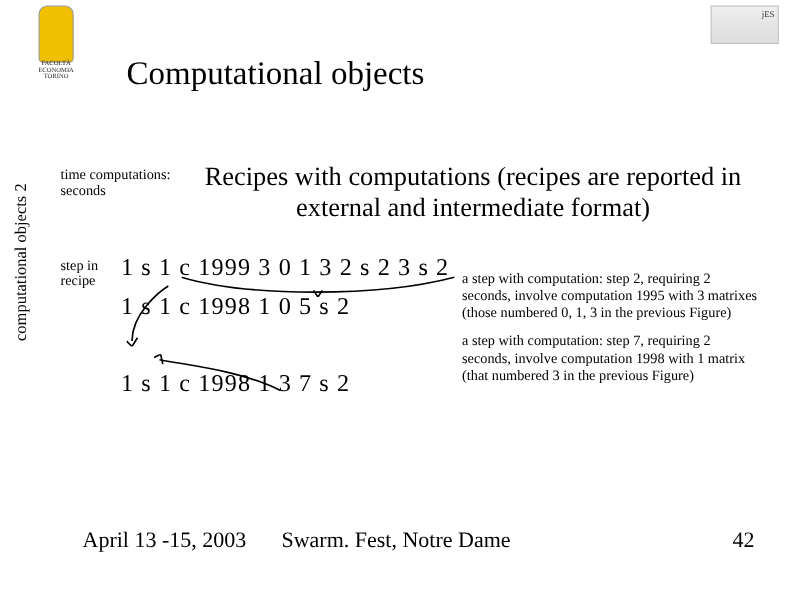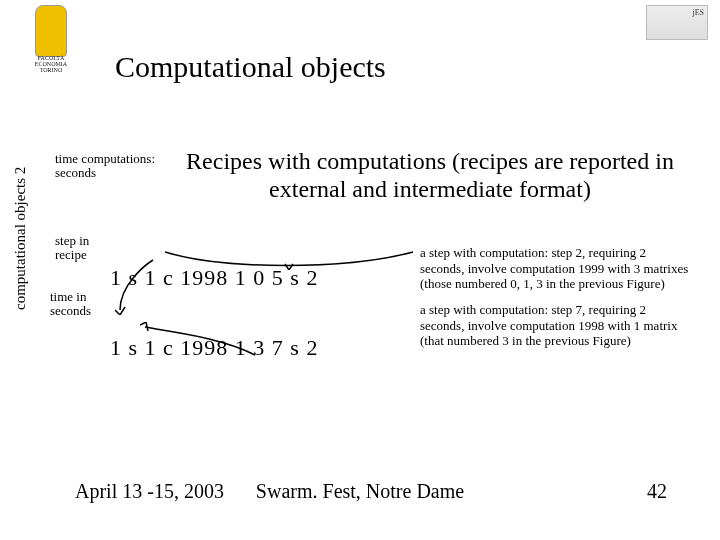--- a/index.html
+++ b/index.html
@@ -110,21 +110,21 @@
   }
   .note.n1 { top: 245px; }
   .note.n2 { top: 302px; }
   .footer {
     position: absolute;
     top: 480px;
     font-size: 20px;
   }
   .footer.left { left: 75px; }
   .footer.center { left: 0; width: 720px; text-align: center; }
-  .footer.right { right: 53px; }
+  .footer.right { right: 34px; }
   
   svg.decor {
     position: absolute;
     pointer-events: none;
   }
 </style>
 </head>
 <body>
 
 <div class="slide">
@@ -136,26 +136,26 @@
   <div class="title">Computational objects</div>
 
   <div class="side-label">computational objects 2</div>
 
   <div class="heading">Recipes with computations (recipes are reported in external and intermediate format)</div>
 
   <div class="annot time-spec">time computations: seconds</div>
 
 
   <div class="annot step-in">step in recipe</div>
-  <div class="annot time-in">time in seconds</div>
 
+  <div class="code-line l1">1 s 1 c 1999 3 0 1 3 2 s 2 3 s 2</div>
   <div class="code-line l2">1 s 1 c 1998 1 0 5 s 2</div>
   <div class="code-line l4">1 s 1 c 1998 1 3 7 s 2</div>
 
-  <div class="note n1">a step with computation: step 2, requiring 2 seconds, involve computation 1999 with 3 matrixes (those numbered 0, 1, 3 in the previous Figure)</div>
+  <div class="note n1">a step with computation: step 2, requiring 2 seconds, involve computation 1995 with 3 matrixes (those numbered 0, 1, 3 in the previous Figure)</div>
   <div class="note n2">a step with computation: step 7, requiring 2 seconds, involve computation 1998 with 1 matrix (that numbered 3 in the previous Figure)</div>
 
   <svg class="decor" style="left:165px; top:250px;" width="250" height="20">
     <path d="M0 2 C 60 20, 180 20, 248 2" stroke="#000" fill="none" stroke-width="1.5"></path>
     <path d="M120 14 L124 20 L128 14" stroke="#000" fill="none" stroke-width="1.5"></path>
   </svg>
   <svg class="decor" style="left:115px; top:255px;" width="40" height="60">
     <path d="M5 55 C 5 30, 30 10, 38 5" stroke="#000" fill="none" stroke-width="1.5"></path>
     <path d="M0 55 L5 60 L10 52" stroke="#000" fill="none" stroke-width="1.5"></path>
   </svg>

